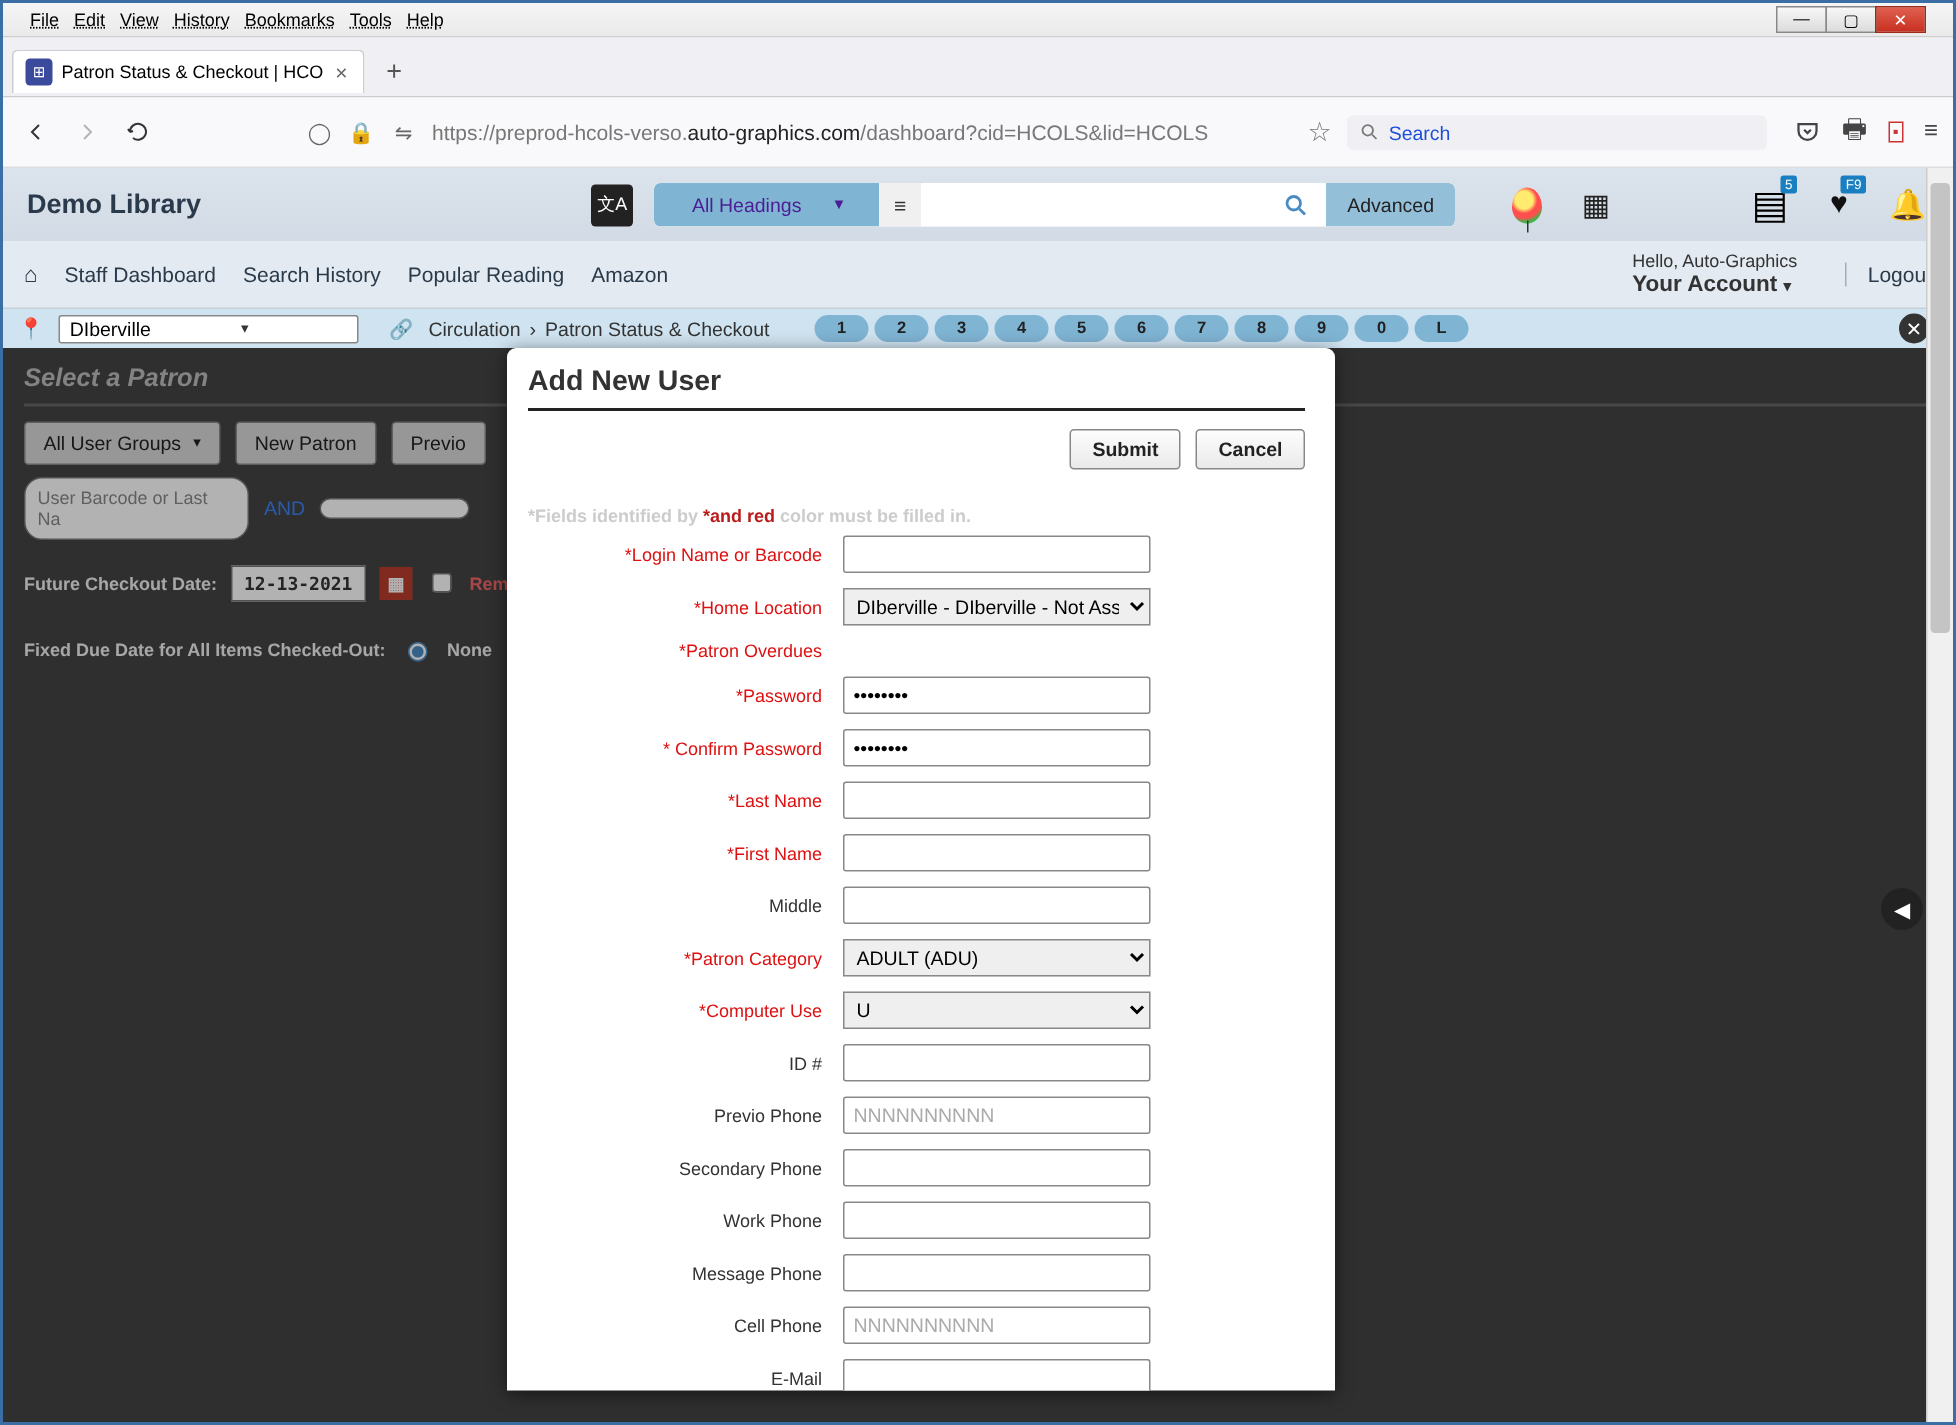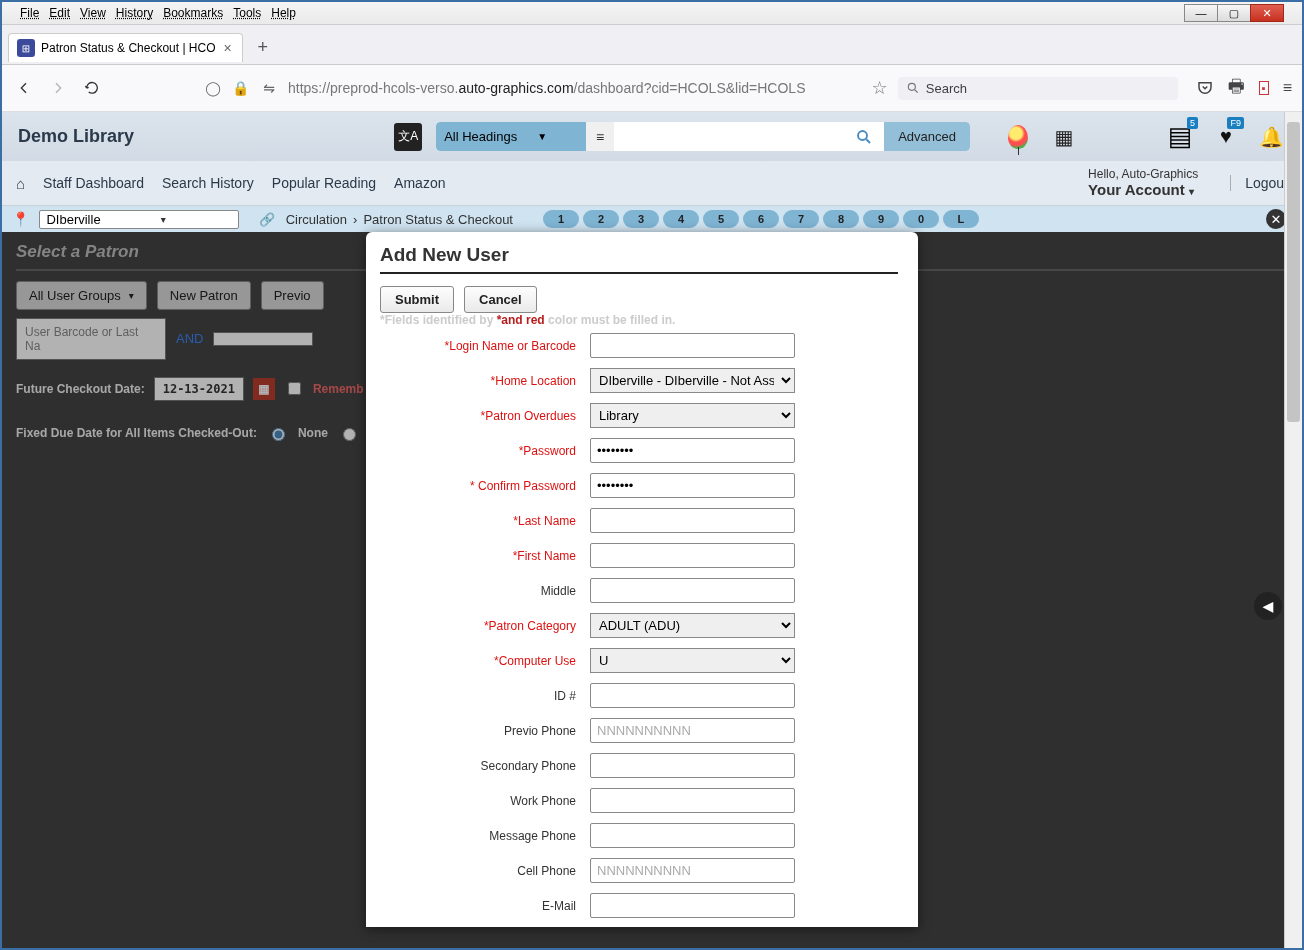--- a/index.html
+++ b/index.html
@@ -15,32 +15,32 @@
   .tab .favicon { width: 18px; height: 18px; background: #3b4a9b; border-radius: 3px; display: flex; align-items: center; justify-content: center; color: #fff; font-size: 10px; }
   .tab .close { color: #666; font-size: 14px; padding: 0 2px; }
   .newtab { width: 28px; height: 28px; display: flex; align-items: center; justify-content: center; font-size: 18px; color: #555; margin-left: 6px; }
   .addrbar { background: #f9f9fb; display: flex; align-items: center; gap: 10px; padding: 8px 10px; border-bottom: 1px solid #ddd; }
   .navbtn { width: 24px; height: 24px; display: flex; align-items: center; justify-content: center; color: #333; font-size: 16px; }
   .navbtn svg { width: 16px; height: 16px; stroke:#333; fill:none; stroke-width:2; }
   .url-shield, .url-lock, .url-sliders { color:#666; font-size:14px; width:18px; display:flex; justify-content:center; }
   .urltext { color:#777; font-size:14px; flex:0 0 auto; }
   .urltext .dark { color:#222; }
   .addr-star { color:#777; font-size:18px; margin-left:auto; }
-  .searchbox { background:#f0f0f4; border-radius:4px; display:flex; align-items:center; padding:4px 8px; width:280px; color:#404040; }
+  .searchbox { background:#f0f0f4; border-radius:4px; display:flex; align-items:center; padding:4px 8px; width:280px; color:#1d4ed8; }
   .searchbox svg { width:14px; height:14px; margin-right:6px; stroke:#777; fill:none; stroke-width:2; }
   .addr-icons { display:flex; gap:14px; color:#444; font-size:16px; align-items:center; margin-left:8px; }
   .addr-icons span { display:flex; align-items:center; }
 
   .content { flex:1; overflow:hidden; position:relative; background:#fff; }
   
   .lib-top { background: linear-gradient(#dbe3ec,#d2dbe5); padding: 10px 16px; display:flex; align-items:center; gap:14px; }
   .lib-brand { font-size:18px; font-weight:600; color:#2a3a4a; margin-right:auto; }
   .translate-ic { width:28px; height:28px; background:#222; color:#fff; display:flex; align-items:center; justify-content:center; border-radius:3px; font-size:12px; }
   .search-wrap { display:flex; align-items:stretch; background:#fff; border-radius:4px; overflow:hidden; }
-  .heading-sel { background:#7fb4d3; display:flex; align-items:center; padding:0 8px; gap:20px; color:#000000; font-size:13px; min-width:150px; border-top-left-radius:4px; border-bottom-left-radius:4px; }
+  .heading-sel { background:#7fb4d3; display:flex; align-items:center; padding:0 22px; gap:20px; color:#4c1d95; font-size:13px; min-width:150px; border-top-left-radius:4px; border-bottom-left-radius:4px;justify-content:flex-end; }
   .heading-sel .caret { font-size:10px; }
   .db-ic { width:28px; display:flex; align-items:center; justify-content:center; background:#f0f0f0; color:#333; font-size:14px; }
   .searchfield { width:230px; border:none; padding:0 8px; font-size:13px; outline:none; }
   .search-go { width:40px; display:flex; align-items:center; justify-content:center; background:#fff; }
   .search-go svg { width:18px; height:18px; stroke:#4a8bc2; fill:none; stroke-width:2.5; }
   .adv-btn { background:#93bfd9; padding:7px 14px; font-size:13px; color:#222; border-top-right-radius:4px; border-bottom-right-radius:4px; }
   .top-icons { display:flex; gap:18px; align-items:center; margin-left:20px; }
   .top-icons .ic { width:28px; height:28px; display:flex; align-items:center; justify-content:center; font-size:20px; position:relative; }
   .balloon { background: radial-gradient(circle at 40% 35%, #ffec6e 0 30%, #ff4e4e 45% 60%, #3eb64a 75%); width:20px; height:24px; border-radius:50% 50% 50% 50% / 55% 55% 45% 45%; position:relative; }
   .balloon::after { content:""; position:absolute; bottom:-6px; left:50%; width:1px; height:8px; background:#333; }
@@ -62,38 +62,38 @@
   .quickbar { display:flex; gap:4px; margin-left:20px; }
   .qk { background:#7fb4d3; color:#222; font-weight:bold; width:36px; height:18px; border-radius:9px; display:flex; align-items:center; justify-content:center; font-size:11px; }
   .close-round { margin-left:auto; width:20px; height:20px; border-radius:50%; background:#333; color:#fff; display:flex; align-items:center; justify-content:center; font-size:13px; margin-right:6px; }
 
   
   .dimmed { position:relative; background:#2f2f2f; color:#ccc; height: calc(100% - 48px - 38px - 26px); }
   .dim-inner { padding:10px 14px; filter: brightness(0.7); pointer-events:none; }
   .panel-h { font-style:italic; font-weight:bold; font-size:17px; color:#bbb; margin-bottom:6px; }
   .filt-row { display:flex; gap:10px; align-items:center; margin-top:10px; }
   .pill-btn { background:#d8d8d8; border:1px solid #888; border-radius:3px; padding:6px 12px; color:#222; display:flex; align-items:center; gap:8px; font-size:13px; }
-  .tb { background:#fff; border:1px solid #777; border-radius:0; padding:6px 8px; color:#888; font-size:12px; }
+  .tb { background:#fff; border:1px solid #777; border-radius:12px; padding:6px 8px; color:#888; font-size:12px; }
   .and-l { font-weight:normal; color:#3b82f6; }
   .date-row { display:flex; align-items:center; gap:9px; color:#eee; font-weight:bold; font-size:12px; margin-top:17px; }
   .date-in { background:#fff; color:#333; padding:4px 8px; border:1px solid #777; font-family:monospace; }
   .cal-ic { width:22px; height:22px; background:#b73c2d; color:#fff; display:flex; align-items:center; justify-content:center; font-size:12px; }
   .rem { color:#e66; font-size:12px; }
   .radio-row { display:flex; align-items:center; gap:10px; color:#eee; font-weight:bold; font-size:12px; margin-top:24px; }
   .radio-row input { accent-color:#4a8bc2; }
 
   .scrollbar { position:absolute; right:0; top:0; bottom:0; width:18px; background:#f0f0f0; border-left:1px solid #ccc; }
   .scrollbar .thumb { position:absolute; top:10px; height:300px; left:2px; right:2px; background:#c4c4c4; border-radius:3px; }
   .side-chevron { position:absolute; right:20px; top:360px; width:28px; height:28px; border-radius:50%; background:#222; color:#fff; display:flex; align-items:center; justify-content:center; font-size:14px; }
 
   
-  .modal { position:absolute; left:364px; top:0; width:552px; background:#fff; box-shadow:0 2px 12px rgba(0,0,0,0.5); border-radius:6px 6px 0 0; padding:12px 20px 4px 14px; height:695px; overflow:hidden; }
+  .modal { position:absolute; left:336px; top:0; width:552px; background:#fff; box-shadow:0 2px 12px rgba(0,0,0,0.5); border-radius:6px 6px 0 0; padding:12px 20px 4px 14px; height:695px; overflow:hidden; }
   .modal h2 { margin:0 0 6px 0; font-size:19px; font-weight:bold; color:#333; }
   .modal hr { border:none; border-top:2px solid #222; margin:0 0 12px 0; }
-  .modal-btns { display:flex; gap:10px; margin-bottom:0; }
+  .modal-btns { display:flex; gap:10px; justify-content:flex-end; margin-bottom:24px; }
   .modal-btn { background:linear-gradient(#fdfdfd,#eaeaea); border:1px solid #888; border-radius:3px; padding:5px 14px; font-weight:bold; font-size:13px; color:#222; }
   .req-note { font-size:12px; font-weight:bold; }
   .req-note .red { color:#b91c1c; }
   .form-rows { margin-top:6px; }
   .fr { display:flex; align-items:center; margin-bottom:10px; }
   .fl { width:210px; text-align:right; padding-right:14px; font-size:12px; color:#d11; }
   .fl.blk { color:#333; }
   .fi { width:205px; }
   .fi input[type=text], .fi input[type=password] { width:100%; padding:4px 6px; border:1px solid #888; border-radius:2px; font-size:13px; }
   .fi select { width:100%; padding:3px 4px; border:1px solid #888; background:#efefef; font-size:13px; }
@@ -293,21 +293,20 @@
           <div class="fr">
               <div class="fl">*Login Name or Barcode</div>
               <div class="fi"><input type="text" style=""></div>
             </div>
           <div class="fr">
               <div class="fl">*Home Location</div>
               <div class="fi"><select><option>DIberville - DIberville - Not Assig</option></select></div>
             </div>
           <div class="fr">
               <div class="fl">*Patron Overdues</div>
-              <div class="fi"><select><option>Library</option></select></div>
             </div>
           <div class="fr">
               <div class="fl">*Password</div>
               <div class="fi"><input type="password" value="••••••••" style=""></div>
             </div>
           <div class="fr">
               <div class="fl">* Confirm Password</div>
               <div class="fi"><input type="password" value="••••••••" style=""></div>
             </div>
           <div class="fr">

